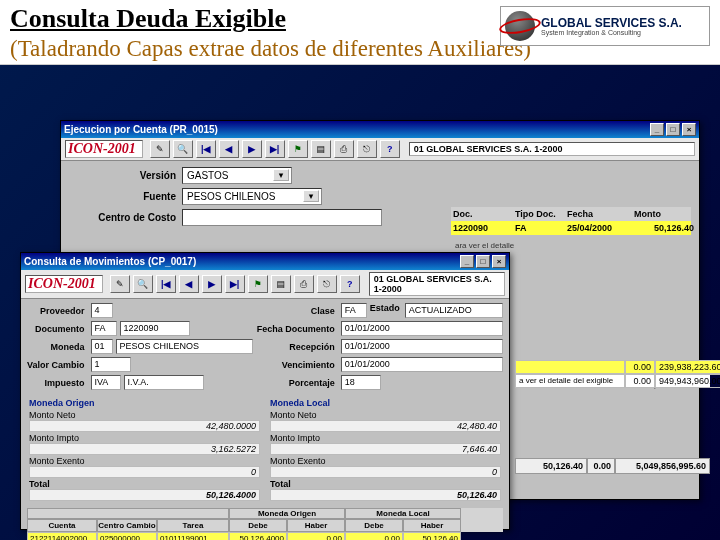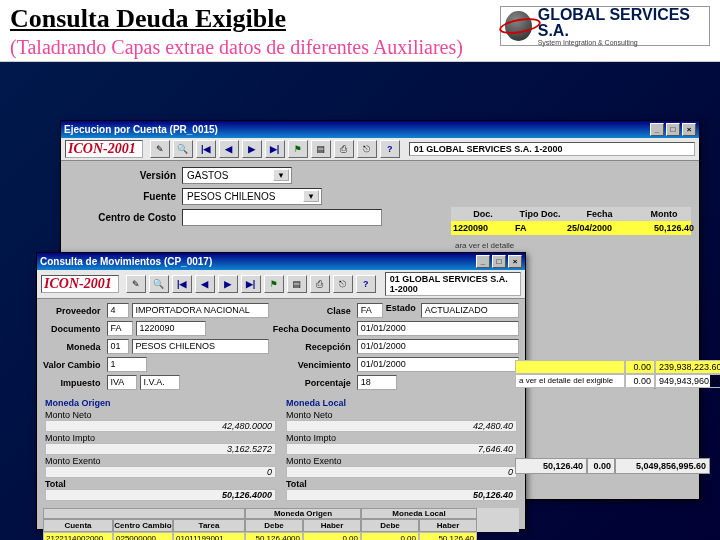--- a/index.html
+++ b/index.html
@@ -19,22 +19,22 @@
   .slide-title {
     font-family: "Times New Roman", serif;
     font-size: 26px;
     font-weight: bold;
     color: #000;
     text-decoration: underline;
     display: inline-block;
   }
   .slide-sub {
     font-family: "Times New Roman", serif;
-    font-size: 20px;
-    color: #ec4899;
+    font-size: 23px;
+    color: #a16207;
     margin-top: 2px;
   }
   .logo-box {
     position: absolute;
     top: 6px; right: 10px;
     width: 210px; height: 40px;
     border: 1px solid #999;
     background: #fff;
     display:flex; align-items:center; gap:6px; padding:2px 4px;
   }
@@ -43,21 +43,21 @@
     background: radial-gradient(circle at 40% 30%, #888, #222);
     border-radius: 50%;
     position: relative;
   }
   .logo-ring {
     position:absolute; top:50%; left:-6px; width:42px; height:14px;
     border:2px solid #c00; border-radius:50%;
     transform: translateY(-50%) rotate(-10deg);
   }
   .logo-text { display:flex; flex-direction:column; line-height:1; }
-  .logo-text .l1 { font-weight:bold; font-size:16px; color:#001a4d; }
+  .logo-text .l1 { font-weight:bold; font-size:12px; color:#001a4d; }
   .logo-text .l2 { font-size:7px; color:#444; }
 
   .window {
     position: absolute;
     background: #c0c0c0;
     border: 1px solid #000;
     box-shadow: 2px 2px 6px rgba(0,0,0,.5);
   }
   .titlebar {
     background: linear-gradient(#000080, #1084d0);
@@ -107,21 +107,21 @@
     background:#ddd; border:1px outset #fff; width:14px; text-align:center; font-size:9px;
   }
   .badge-ex {
     background:#fff; border:1px solid #444; padding:1px 10px;
     font-size:9px; color:#800; font-weight:bold;
   }
 
   
   .result-head {
     display:grid; grid-template-columns:60px 50px 65px 60px; gap:2px;
-    font-size:9px; font-weight:bold; text-align:center;
+    font-size:9px; font-weight:bold; text-align:left;
     background:#d0d0d0; padding:2px;
   }
   .result-row {
     display:grid; grid-template-columns:60px 50px 65px 60px; gap:2px;
     background:#ffff40; font-size:9px; padding:2px; font-weight:bold;
   }
   .result-row span:last-child { text-align:right; }
   .hint { font-size:8px; color:#333; padding:6px 4px; }
 
   
@@ -237,21 +237,21 @@
     </div>
     <div class="hint">ara ver el detalle</div>
     <div style="height:120px"></div>
     <div style="display:flex; justify-content:space-between; font-weight:bold; padding:2px 4px;">
       <span>TOTAL</span>
       <span>50,126.40</span>
     </div>
   </div>
 </div>
 
-<div class="window" style="left:20px; top:252px; width:490px; height:278px;margin-left:16px;">
+<div class="window" style="left:20px; top:252px; width:490px; height:278px;">
   <div class="titlebar">
     <span>Consulta de Movimientos (CP_0017)</span>
     <div class="t-icons">
       <div class="tb-btn">_</div>
       <div class="tb-btn">□</div>
       <div class="tb-btn">×</div>
     </div>
   </div>
   <div class="toolbar">
     <span class="app-badge">ICON-2001</span>
@@ -266,21 +266,20 @@
     <div class="tbtn">⎙</div>
     <div class="tbtn">⎋</div>
     <div class="tbtn q">?</div>
     <span class="tb-company">01 GLOBAL SERVICES S.A. 1-2000</span>
   </div>
 
   <div class="detail-top">
     <span class="lab">Proveedor</span>
     <span style="display:flex; gap:3px">
       <span class="val" style="width:22px">4</span>
-      <span class="val" style="flex:1">IMPORTADORA NACIONAL</span>
     </span>
     <span class="lab">Clase</span>
     <span style="display:flex; gap:3px">
       <span class="val" style="width:26px">FA</span>
       <span class="lab" style="width:auto">Estado</span>
       <span class="val" style="flex:1">ACTUALIZADO</span>
     </span>
 
     <span class="lab">Documento</span>
     <span style="display:flex; gap:3px">
@@ -299,21 +298,21 @@
     <span class="val">01/01/2000</span>
 
     <span class="lab">Valor Cambio</span>
     <span class="val" style="width:40px">1</span>
     <span class="lab">Vencimiento</span>
     <span class="val">01/01/2000</span>
 
     <span class="lab">Impuesto</span>
     <span style="display:flex; gap:3px">
       <span class="val" style="width:30px">IVA</span>
-      <span class="val" style="width:40px">I.V.A.</span>
+      <span class="val" style="width:80px">I.V.A.</span>
     </span>
     <span class="lab">Porcentaje</span>
     <span class="val" style="width:40px">18</span>
   </div>
 
   <div class="money-block">
     <div class="money-col">
       <div class="hdr">Moneda Origen</div>
       <div class="mrow">
           <span class="ml">Monto Neto</span>

